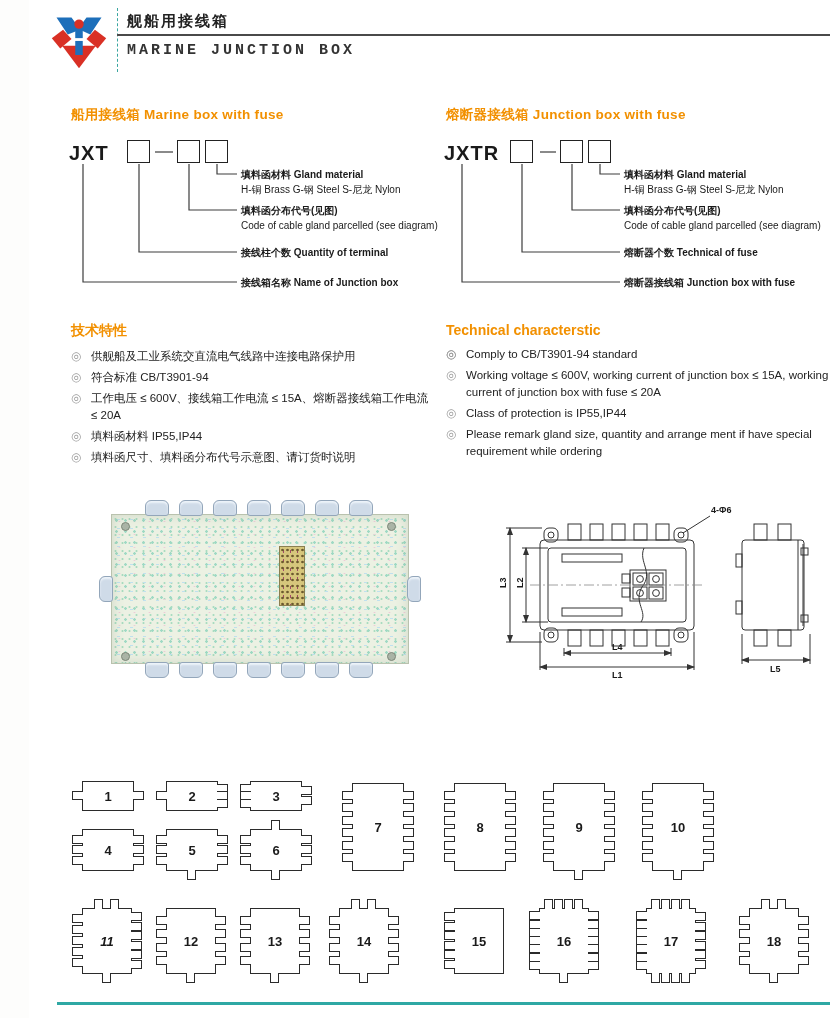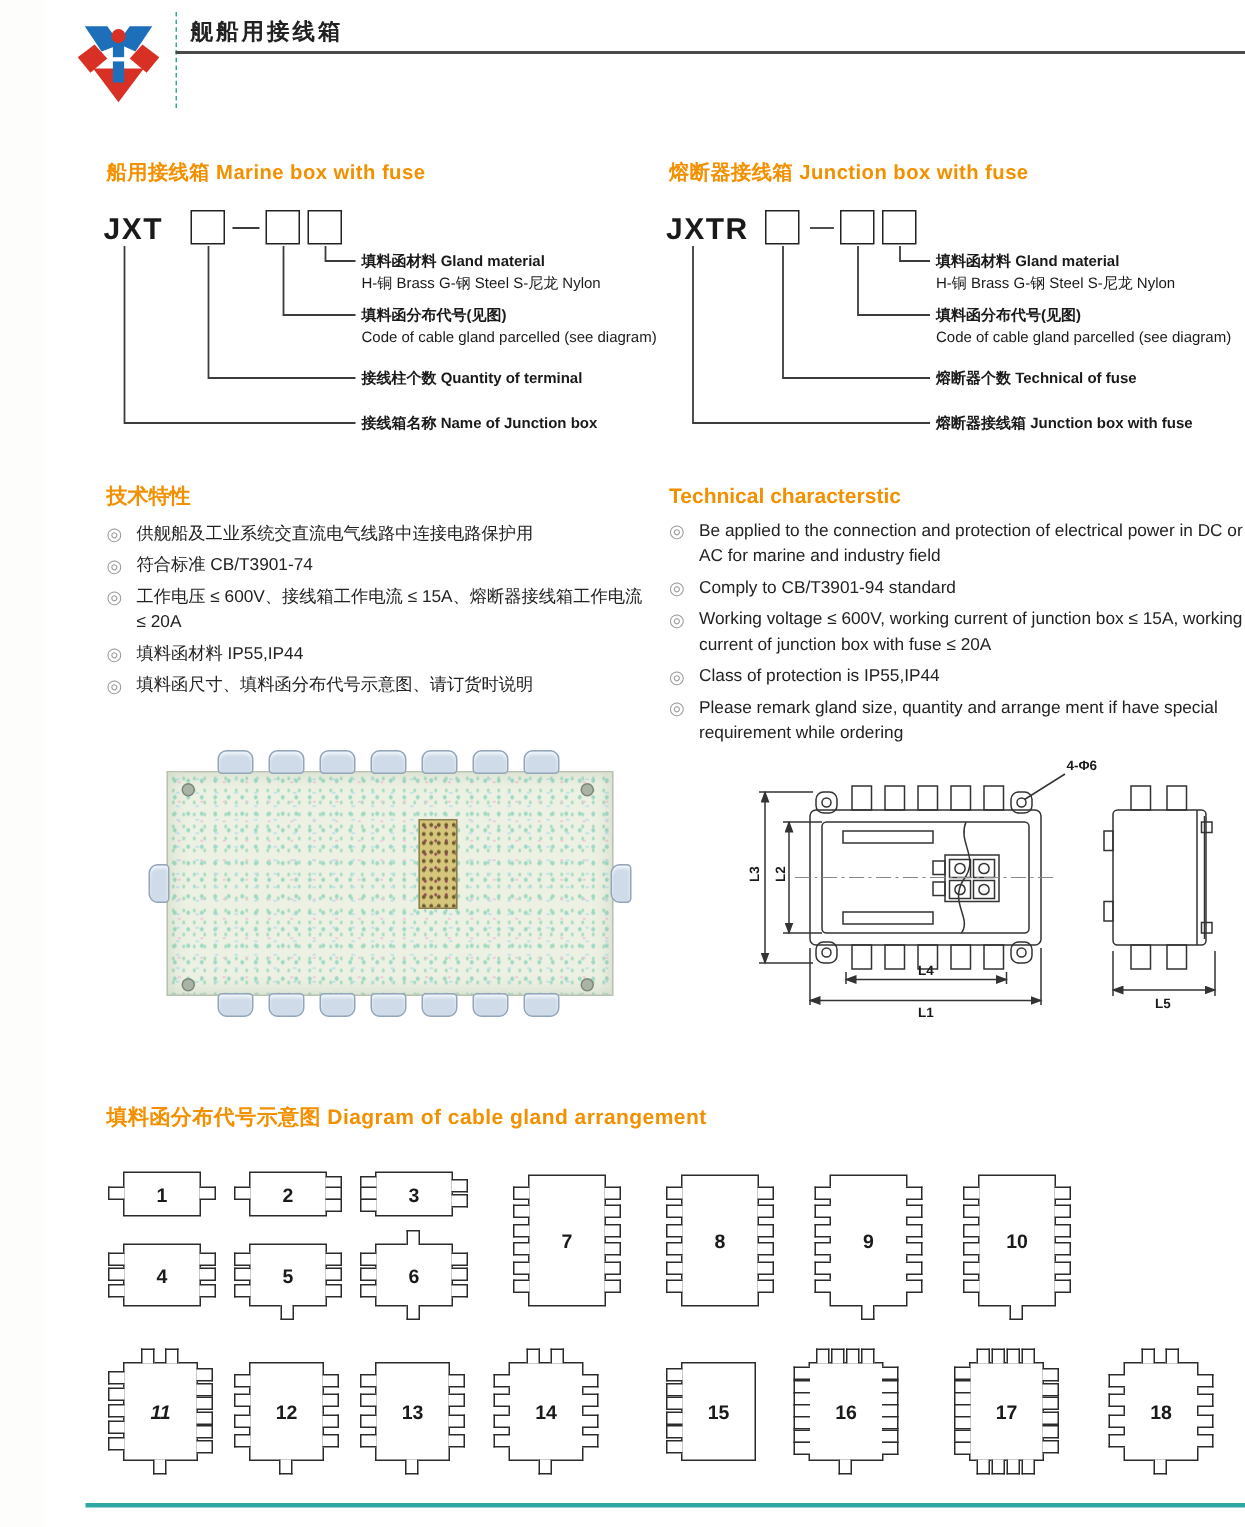--- a/index.html
+++ b/index.html
@@ -77,20 +77,21 @@
     <polygon points="3,30 15,21 24,31 12,41" fill="#d93025"></polygon>
     <polygon points="61,30 49,21 40,31 52,41" fill="#d93025"></polygon>
     <polygon points="14,38 50,38 32,62" fill="#d93025"></polygon>
     <rect x="28" y="20" width="8" height="28" fill="#1d6fba"></rect>
     <circle cx="32" cy="15" r="5" fill="#d93025"></circle>
     <rect x="26" y="30" width="12" height="3" fill="#ffffff"></rect>
   </svg>
   <div class="hdr-vrule"></div>
   <div class="hdr-cn">舰船用接线箱</div>
   <div class="hdr-hrule"></div>
+  <div class="hdr-en">MARINE JUNCTION BOX</div>
 
   <div class="sec-title" style="left:42px; top:106px;">船用接线箱 Marine box with fuse</div>
   <div class="sec-title" style="left:417px; top:106px;">熔断器接线箱 Junction box with fuse</div>
 
   <div class="spec-col" style="left:40px;">
     <svg class="spec-svg">
       <g stroke="#3c3c3c" stroke-width="1.2" fill="none">
         <path d="M86 16 H104"></path>
         <path d="M148 28 V38 H168"></path>
         <path d="M120 28 V74 H168"></path>
@@ -145,30 +146,30 @@
     </div>
     <div class="spec-label" style="left:180px; top:139px;">
       <span class="l1">熔断器接线箱 Junction box with fuse</span>
     </div>
   </div>
 
   <div class="tech-col" style="left:42px; width:362px;">
     <div class="tech-title">技术特性</div>
     <ul class="tech-list">
         <li class="tech-item"><span class="bullet">◎</span><span>供舰船及工业系统交直流电气线路中连接电路保护用</span></li>
-        <li class="tech-item"><span class="bullet">◎</span><span>符合标准 CB/T3901-74</span></li>
+        <li class="tech-item"><span class="bullet">◎</span><span>符合标准 CB/T3901-94</span></li>
         <li class="tech-item"><span class="bullet">◎</span><span>工作电压 ≤ 600V、接线箱工作电流 ≤ 15A、熔断器接线箱工作电流 ≤ 20A</span></li>
         <li class="tech-item"><span class="bullet">◎</span><span>填料函材料 IP55,IP44</span></li>
         <li class="tech-item"><span class="bullet">◎</span><span>填料函尺寸、填料函分布代号示意图、请订货时说明</span></li>
       </ul>
   </div>
   <div class="tech-col" style="left:417px; width:398px;">
     <div class="tech-title">Technical characterstic</div>
     <ul class="tech-list">
-        <li class="tech-item"><span class="bullet">◎</span><span>Be applied to the connection and protection of electrical power in DC or AC for marine and industry field</span></li>
+        <li class="tech-item"><span class="bullet">◎</span></li>
         <li class="tech-item"><span class="bullet">◎</span><span>Comply to CB/T3901-94 standard</span></li>
         <li class="tech-item"><span class="bullet">◎</span><span>Working voltage ≤ 600V, working current of junction box ≤ 15A, working current of junction box with fuse ≤ 20A</span></li>
         <li class="tech-item"><span class="bullet">◎</span><span>Class of protection is IP55,IP44</span></li>
         <li class="tech-item"><span class="bullet">◎</span><span>Please remark gland size, quantity and arrange ment if have special requirement while ordering</span></li>
       </ul>
   </div>
 
   <div class="photo">
     <div class="photo-body"></div>
     <div class="nameplate"></div>
@@ -286,21 +287,20 @@
         <text x="219" y="15">4-Φ6</text>
         <text x="120" y="152">L4</text>
         <text x="120" y="180">L1</text>
         <text x="14" y="90" transform="rotate(-90 14 90)">L3</text>
         <text x="31" y="90" transform="rotate(-90 31 90)">L2</text>
         <text x="278" y="174">L5</text>
       </g>
     </svg>
   </div>
 
-  <div class="sec-title" style="left:42px; top:736px; font-size:14px;">填料函分布代号示意图 Diagram of cable gland arrangement</div>
   <div class="gland-sec">
       <div class="gbox" style="left: 53px; top: 13px; width: 52px; height: 30px;">
         <span class="gnum">1</span>
         <i class="tab right" style="top: 9px;"></i>
         <i class="tab left" style="top: 9px;"></i>
       </div>
       <div class="gbox" style="left: 137px; top: 13px; width: 52px; height: 30px;">
         <span class="gnum">2</span>
         <i class="tab right" style="top: 2px;"></i>
         <i class="tab right" style="top: 9px;"></i>

